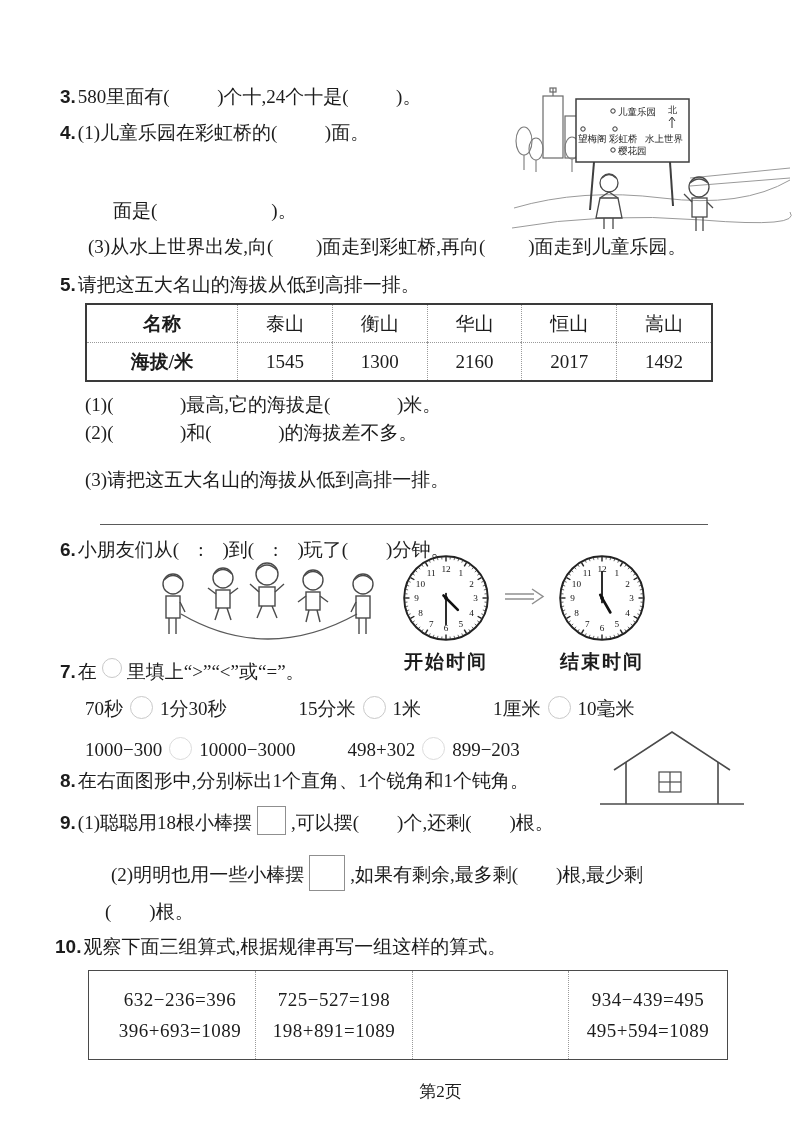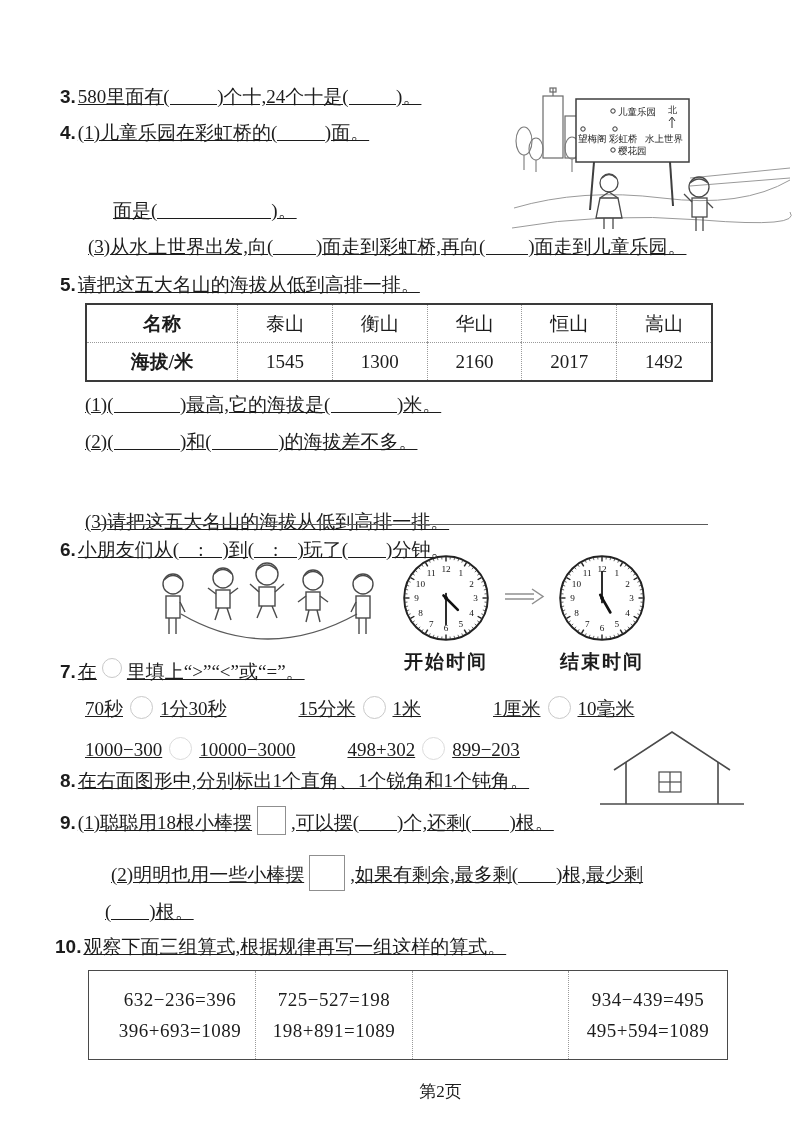--- a/index.html
+++ b/index.html
@@ -1,19 +1,19 @@
 <!DOCTYPE html>
 <html><head>
 <meta charset="utf-8">
 <style>
   html,body{margin:0;padding:0;background:#ffffff;}
   .page{position:relative;width:793px;height:1122px;background:#fff;overflow:hidden;
         font-family:"Liberation Serif","DejaVu Serif",serif;color:#1c1c1c;font-size:19px;}
   .abs{position:absolute;}
-  .t{white-space:pre-wrap;line-height:1.35;text-decoration:underline;}
+  .t{white-space:pre-wrap;line-height:1.35;}
   .qnum{font-family:"Liberation Sans","DejaVu Sans",sans-serif;font-weight:700;margin-right:2px;}
   .qline{display:flex;align-items:baseline;}
   
   .mtable{display:grid;grid-template-columns:150px repeat(5,1fr);width:624px;
           border:2px solid #3a3a3a;background:#fff;}
   .mcell{height:37px;display:flex;align-items:center;justify-content:center;
          border-left:1px dotted #9a9a9a;font-size:19px;}
   .mcell.first{border-left:none;font-weight:700;}
   .mrow2 .mcell{border-top:1px dotted #9a9a9a;}
   .mhead{font-weight:400;}
@@ -144,22 +144,22 @@
       <div class="mcell first">海拔/米</div>
       <div class="mcell">1545</div>
       <div class="mcell">1300</div>
       <div class="mcell">2160</div>
       <div class="mcell">2017</div>
       <div class="mcell">1492</div>
     </div>
   </div>
 
   <div class="abs t" style="left:85px;top:392px;">(1)(              )最高,它的海拔是(              )米。</div>
-  <div class="abs t" style="left:85px;top:429px;">(2)(              )和(              )的海拔差不多。</div>
-  <div class="abs t" style="left:85px;top:467px;margin-top:42px;">(3)请把这五大名山的海拔从低到高排一排。</div>
+  <div class="abs t" style="left:85px;top:420px;">(2)(              )和(              )的海拔差不多。</div>
+  <div class="abs t" style="left:85px;top:467px;">(3)请把这五大名山的海拔从低到高排一排。</div>
 
   <div class="divider"></div>
 
   <div class="abs qline" style="left:60px;top:537px;">
     <span class="qnum">6.</span>
     <span class="t">小朋友们从(    :    )到(    :    )玩了(        )分钟。</span>
   </div>
 
   <div class="abs" style="left:145px;top:556px;">
     <svg width="245" height="102" viewBox="0 0 245 102">

